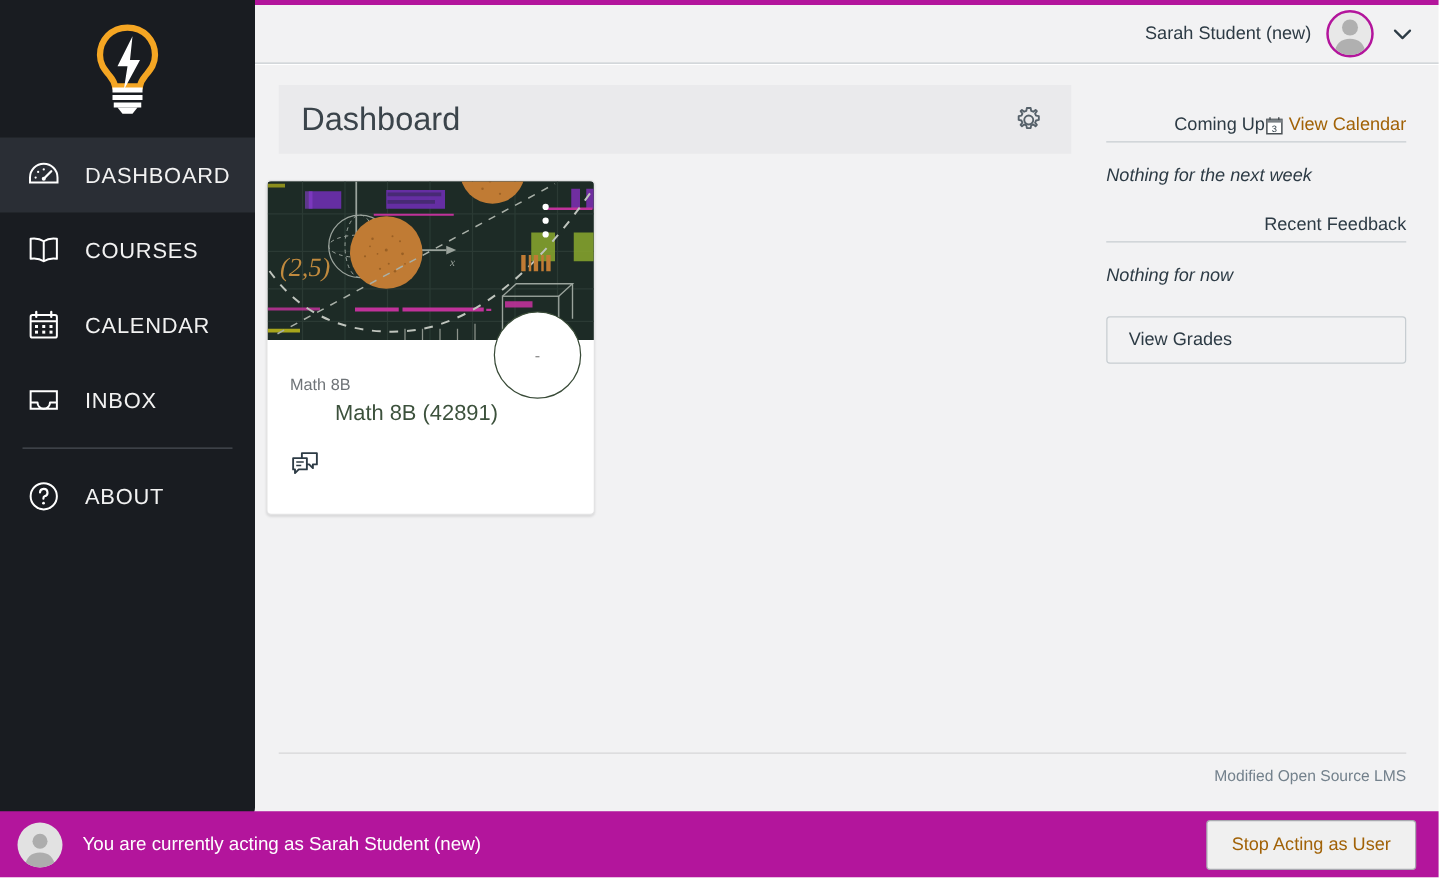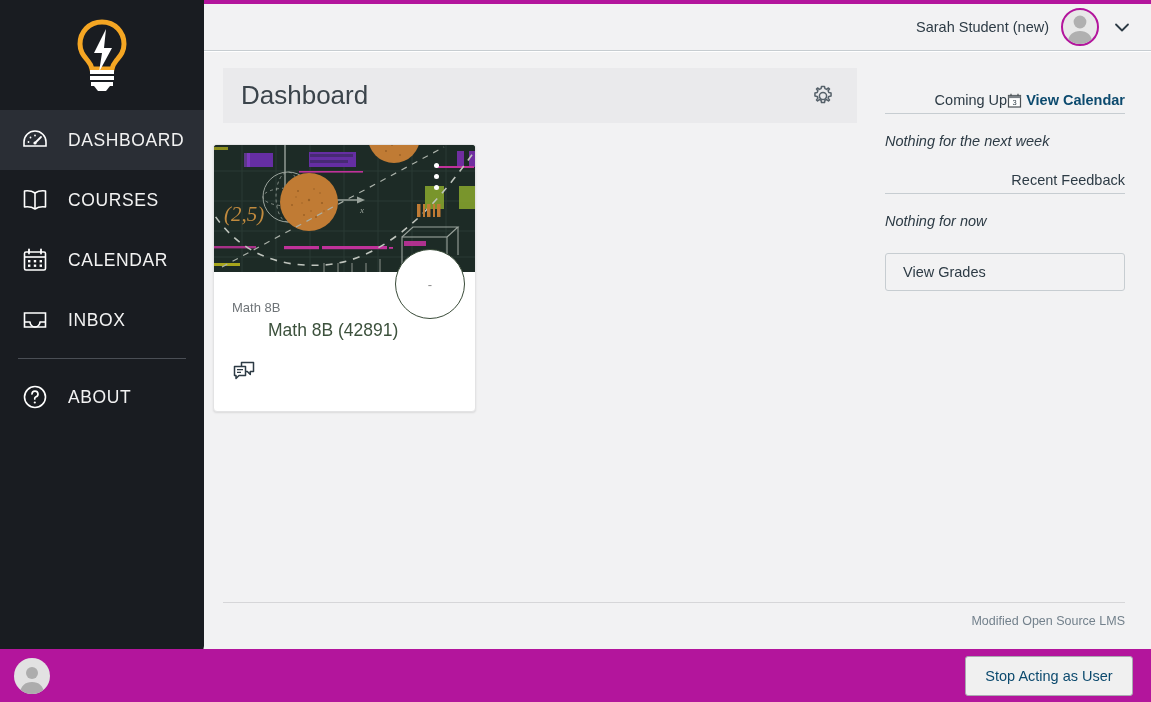--- a/index.html
+++ b/index.html
@@ -112,21 +112,21 @@
 
   
   .rail { position: absolute; left: 681px; top: 40px; width: 240px; }
   .rail-head {
     display: flex; align-items: center; justify-content: flex-end;
     padding-bottom: 5px; border-bottom: 1px solid #c7cdd1;
   }
   .rail-head-title { font-size: 14.5px; color: #2d3b45; }
   .rail-head-link { display: flex; align-items: center; gap: 4px; }
   .cal-ico { width: 15px; height: 15px; }
-  .rail-link { font-size: 14.5px; color: #0c4a6e; cursor: pointer; font-weight: bold; }
+  .rail-link { font-size: 14.5px; color: #a16207; cursor: pointer; }
   .rail-empty { font-style: italic; font-size: 14.5px; color: #2d3b45; margin-top: 19px; }
   .rail-sec2 { margin-top: 23px; }
   .btn-grades {
     margin-top: 24px; width: 240px; height: 38px;
     border: 1px solid #c7cdd1; border-radius: 3px;
     background: #f2f2f3; color: #2d3b45; font-size: 14.5px;
     text-align: left; padding-left: 17px; cursor: pointer;
     font-family: "Liberation Sans", sans-serif;
     display: flex; align-items: center;
   }
@@ -147,21 +147,21 @@
     padding: 0 18px 0 14px; z-index: 20;
   }
   .masq-ava {
     width: 36px; height: 36px; border-radius: 50%; background: #e2e2e2;
     display: flex; align-items: flex-end; justify-content: center; overflow: hidden; flex: 0 0 36px;
   }
   .masq-text { color: #ffffff; font-size: 15px; margin-left: 16px; }
   .masq-btn {
     margin-left: auto; width: 168px; height: 40px;
     background: #f0f0f0; border: 1px solid #a9a9b0; border-radius: 3px;
-    color: #0c4a6e; font-size: 14.5px; cursor: pointer;
+    color: #a16207; font-size: 14.5px; cursor: pointer;
     font-family: "Liberation Sans", sans-serif;
   }
 </style>
 </head>
 <body>
 
 <div id="root">
 
   <div class="top-strip"></div>
 
@@ -437,16 +437,17 @@
     <div class="foot-text">Modified Open Source LMS</div>
   </main>
 
   <div class="masq">
     <span class="masq-ava">
       <svg width="32" height="32" viewBox="0 0 32 32">
         <circle cx="16" cy="11" r="6" fill="#adadad"></circle>
         <path d="M4 33 C4 24 9 20 16 20 C23 20 28 24 28 33 z" fill="#adadad"></path>
       </svg>
     </span>
+    <span class="masq-text">You are currently acting as Sarah Student (new)</span>
     <button class="masq-btn">Stop Acting as User</button>
   </div>
 
 </div>
 
 </body></html>

